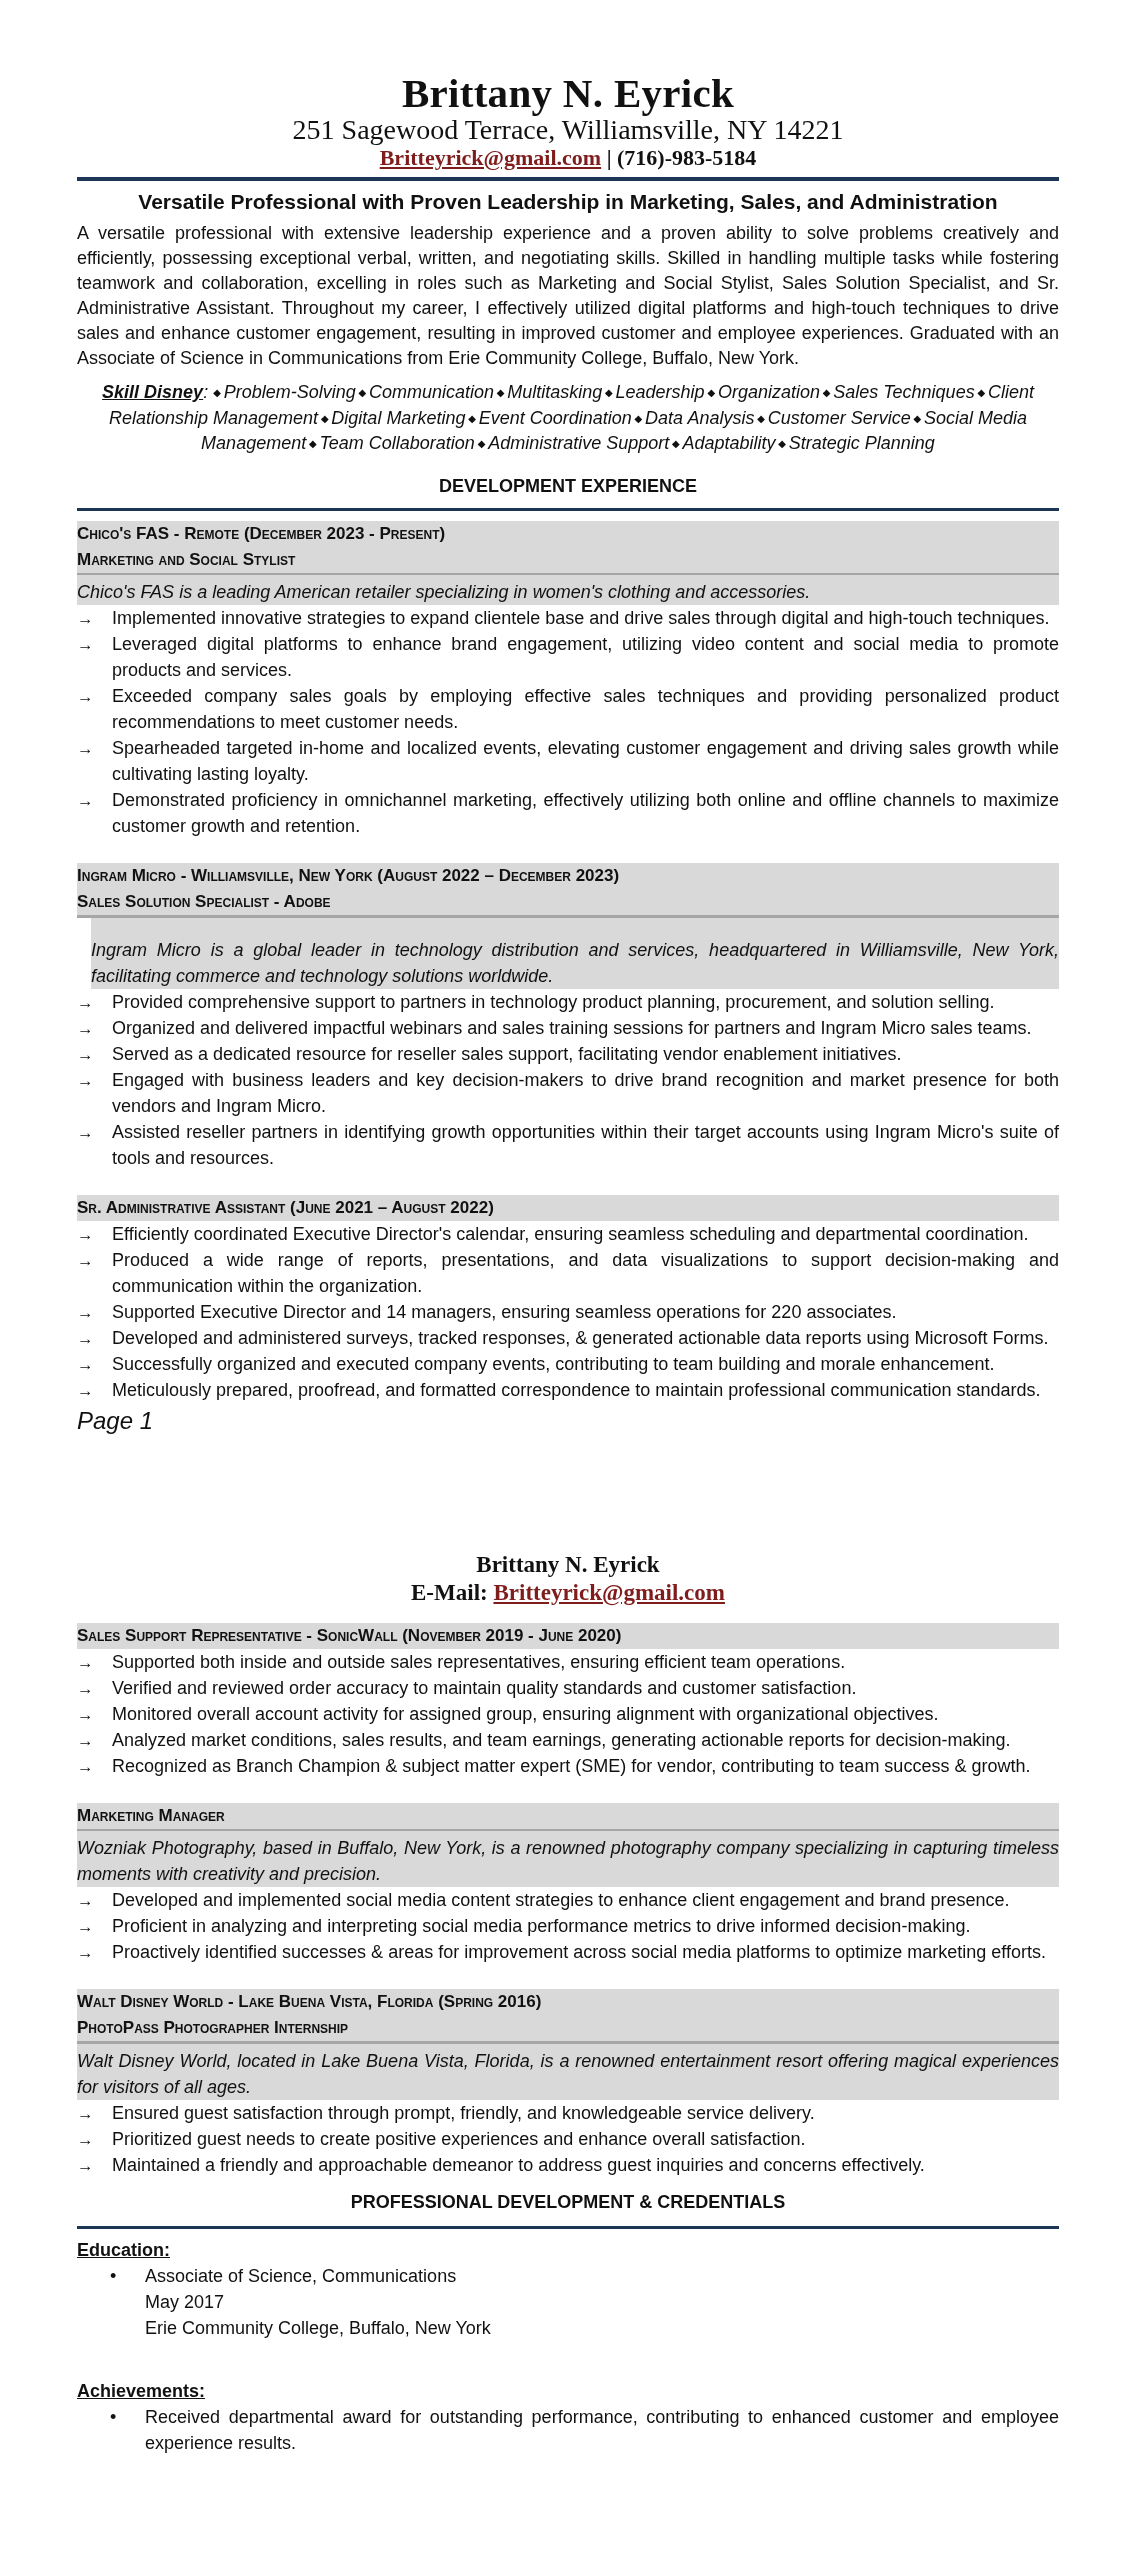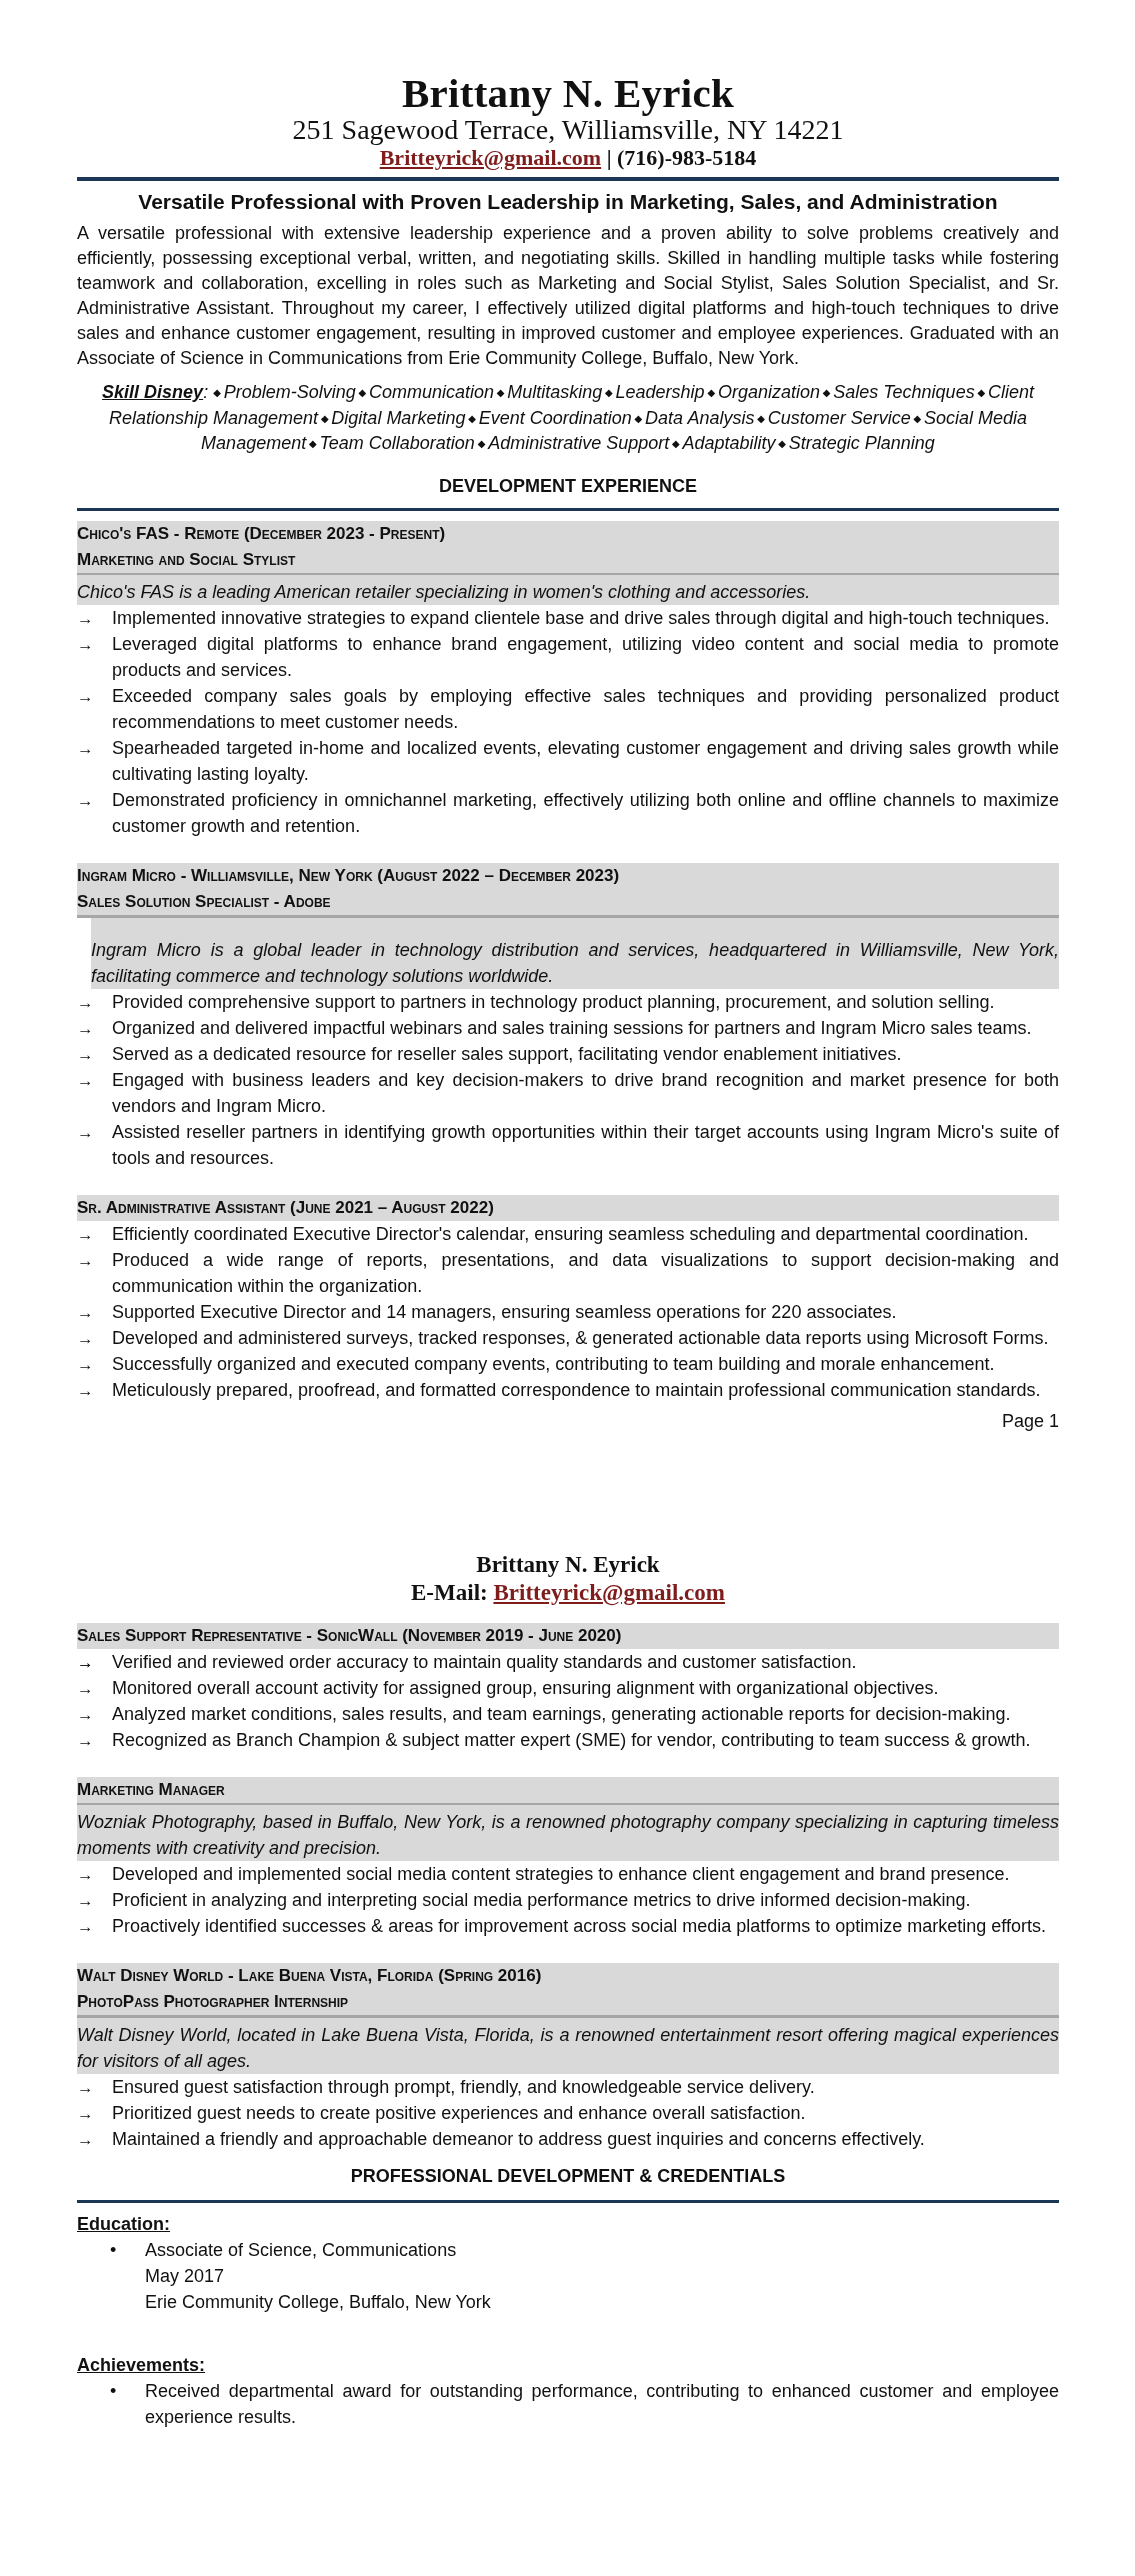--- a/index.html
+++ b/index.html
@@ -20,21 +20,21 @@
   .skills .label { font-weight: bold; text-decoration: underline; }
   .section-title { font-size: 18px; font-weight: bold; line-height: 26px; text-align: center; }
 
   .job-head { background: #d9d9d9; font-size: 17px; font-weight: bold; font-variant: small-caps; line-height: 26px; padding: 0 0 0 0; }
   .job-head .line { display: block; padding-left: 0; }
   .job-sep { height: 2.8px; background: #a6a6a6; }
   .job-desc { background: #d9d9d9; font-size: 18px; font-style: italic; line-height: 26px; text-align: justify; }
   .bullets { list-style: none; margin: 0; padding: 0; }
   .bullets li { position: relative; padding-left: 35px; font-size: 18px; line-height: 26px; text-align: justify; }
   .bullets li .arrow { position: absolute; left: 0; top: 0; font-size: 16.5px; }
-  .page-num { font-size: 18px; text-align: right; line-height: 26px; }
+  .page-num { font-size: 24px; font-style: italic; text-align: left; line-height: 26px; }
 
   .name2 { font-size: 23px; font-weight: bold; line-height: 27.6px; }
   .email2 { font-size: 23px; font-weight: bold; line-height: 27.6px; }
 
   .subhead { font-size: 18px; font-weight: bold; text-decoration: underline; line-height: 26px; }
   .dot-list { list-style: none; margin: 0; padding: 0; }
   .dot-list li { position: relative; padding-left: 68px; font-size: 18px; line-height: 26px; text-align: justify; }
   .dot-list li .dot { position: absolute; left: 33px; top: 0; }
 </style>
 </head>
@@ -117,21 +117,21 @@
       <span>E-Mail: </span><a class="email" href="#">Britteyrick@gmail.com</a>
     </div>
   </div>
 
   <div id="jobs-page2" style="margin-top:16.5px;">
       <div class="sans">
         <div class="job-head">
           <span class="line">Sales Support Representative - SonicWall (November 2019 - June 2020)</span>
         </div>
         <ul class="bullets">
-          <li><span class="arrow">→</span></li>
+          <li><span class="arrow">→</span><span>Supported both inside and outside sales representatives, ensuring efficient team operations.</span></li>
           <li><span class="arrow">→</span><span>Verified and reviewed order accuracy to maintain quality standards and customer satisfaction.</span></li>
           <li><span class="arrow">→</span><span>Monitored overall account activity for assigned group, ensuring alignment with organizational objectives.</span></li>
           <li><span class="arrow">→</span><span>Analyzed market conditions, sales results, and team earnings, generating actionable reports for decision-making.</span></li>
           <li><span class="arrow">→</span><span>Recognized as Branch Champion &amp; subject matter expert (SME) for vendor, contributing to team success &amp; growth.</span></li>
         </ul>
       </div>
       <div class="sans" style="margin-top: 24px;">
         <div class="job-head">
           <span class="line">Marketing Manager</span>
         </div>

